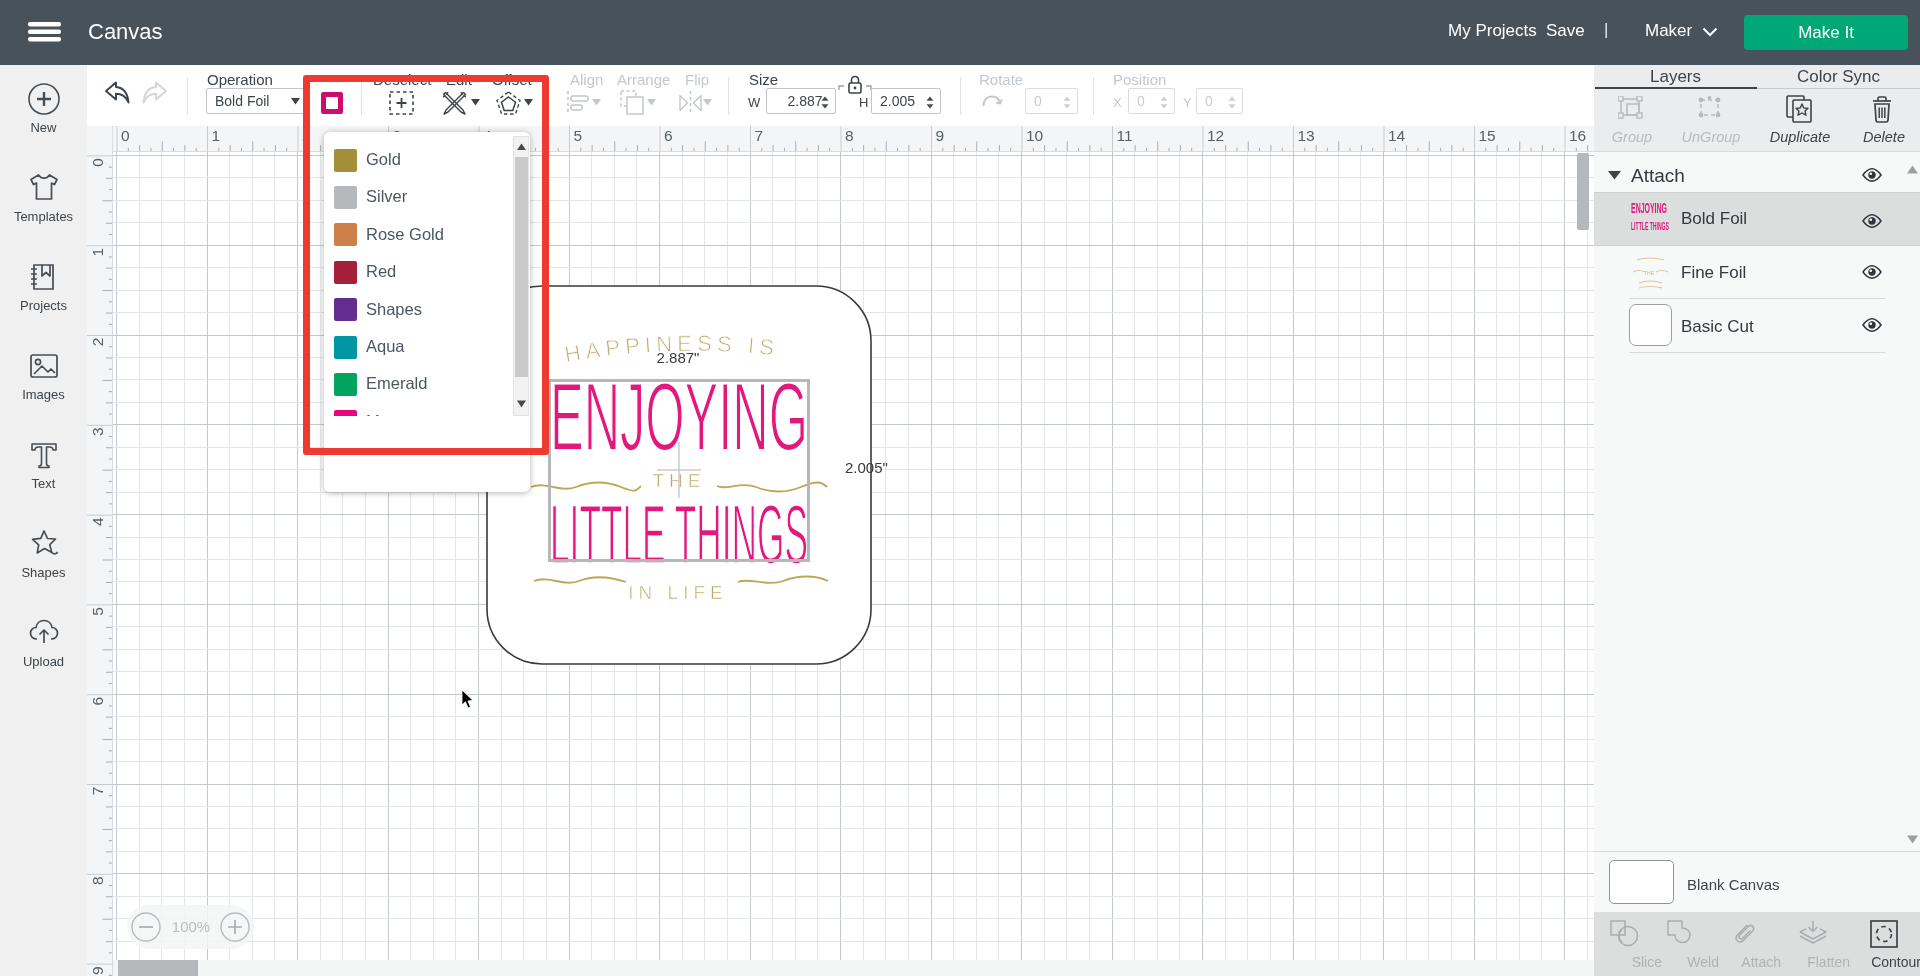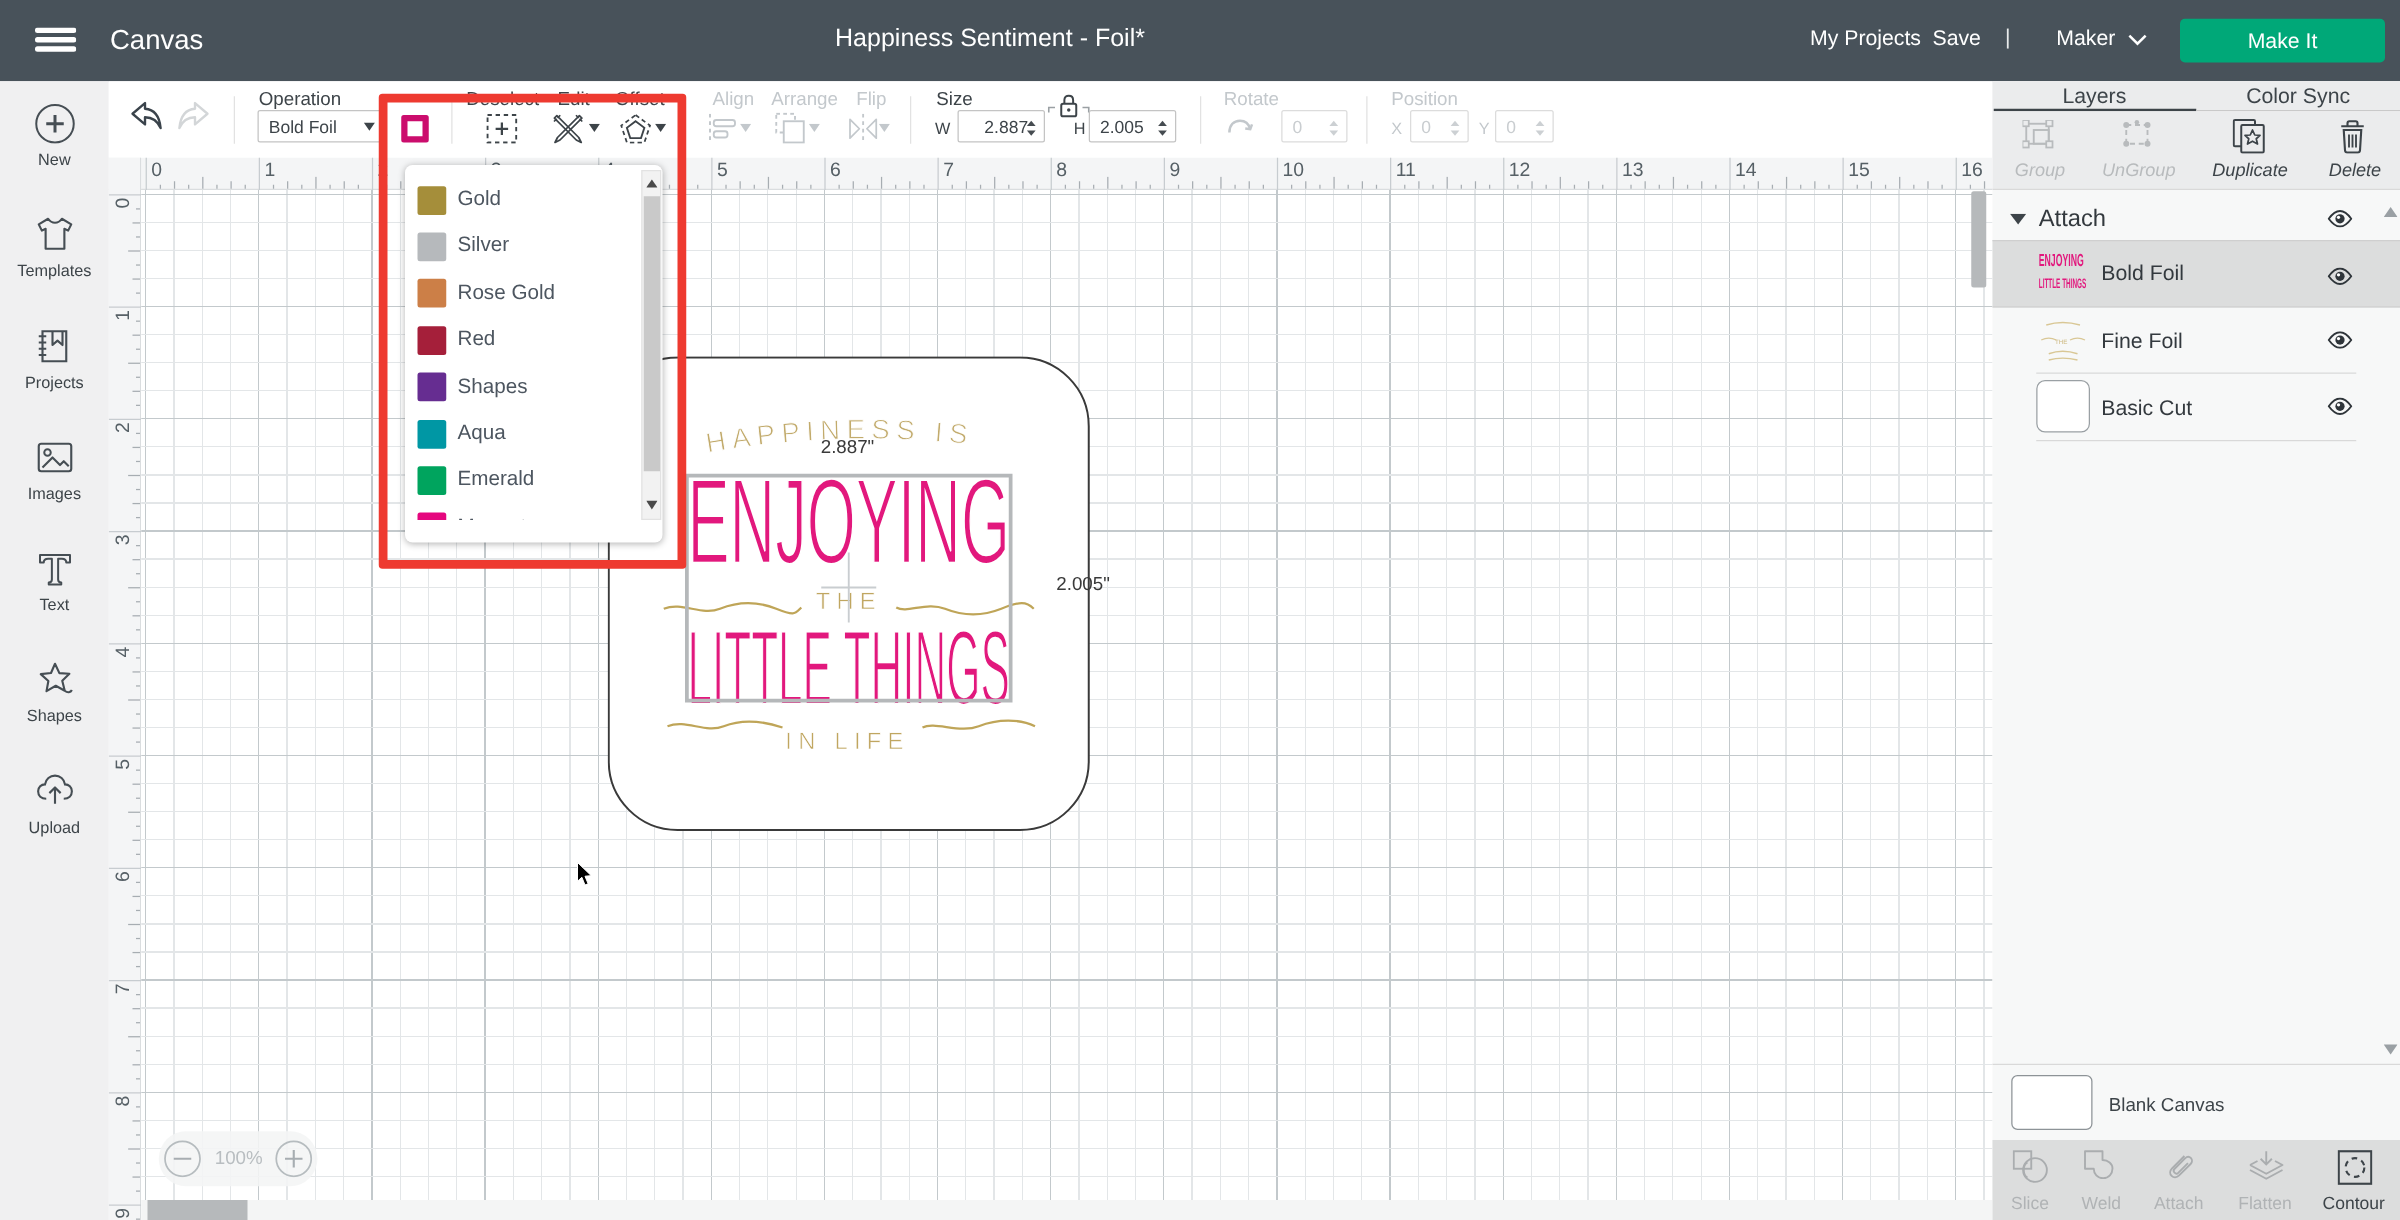--- a/index.html
+++ b/index.html
@@ -26,42 +26,41 @@
 #grid{position:absolute;left:113px;top:152px;width:1481px;height:808px;background:#fff;}
 #hsb{position:absolute;left:113px;top:960px;width:1481px;height:16px;background:#f4f5f5;}
 #hsb .th{position:absolute;left:5px;top:0;width:80px;height:16px;background:#b6b9bb;}
 #vsb{position:absolute;left:1577px;top:153px;width:12px;height:77px;background:#b6b9bb;border-radius:2px;}
 
 #rp{position:absolute;left:1594px;top:65px;width:326px;height:911px;background:#f7f8f8;}
 #rp .tabs{position:absolute;left:0;top:0;width:326px;height:24px;background:#ebeced;}
 #rp .btnrow{position:absolute;left:0;top:24px;width:326px;height:63px;background:#ebeced;border-bottom:1px solid #d9d9d9;}
 #rp .blbl{position:absolute;width:80px;text-align:center;font-size:14.5px;top:64px;font-style:italic;}
 #botbar{position:absolute;left:1594px;top:912px;width:326px;height:64px;background:#dcdddd;}
-#botbar .blbl{position:absolute;width:76px;text-align:center;font-size:14px;top:42px;color:#b0b3b5;}
+#botbar .blbl{position:absolute;width:76px;text-align:right;font-size:14px;top:42px;color:#b0b3b5;}
 
 .lrow{position:absolute;left:0;width:326px;}
 
-#dd{position:absolute;left:324px;top:132px;width:206px;height:302px;background:#fff;border-radius:6px;box-shadow:0 1px 6px rgba(0,0,0,0.3);overflow:hidden;z-index:20;}
+#dd{position:absolute;left:324px;top:132px;width:206px;height:360px;background:#fff;border-radius:6px;box-shadow:0 1px 6px rgba(0,0,0,0.3);overflow:hidden;z-index:20;}
 #ddl{position:absolute;left:0;top:0;width:206px;height:284px;overflow:hidden;}
 #dd .sw{position:absolute;left:10px;width:23px;height:23px;border-radius:2px;}
 #dd .sl{position:absolute;left:42px;font-size:16.5px;color:#4d5660;}
 
 #red{position:absolute;left:303px;top:75px;width:246px;height:380px;border:7px solid #ee3a30;border-radius:3px;z-index:50;}
 
 #zoom{position:absolute;left:127px;top:905px;width:127px;height:44px;border-radius:22px;background:rgba(244,245,245,0.88);}
 text{font-family:"Liberation Sans",sans-serif;}
 </style></head><body>
 <div id="hdr">
 <svg class="abs" style="left:28px;top:22px" width="33" height="21" viewBox="0 0 33 21">
 <rect x="0" y="0" width="33" height="4.4" rx="2" fill="#fff"></rect>
       <rect x="0" y="7.5" width="33" height="4.4" rx="2" fill="#fff"></rect>
       <rect x="0" y="15" width="33" height="4.4" rx="2" fill="#fff"></rect>
     </svg>
 <div class="t" style="left:88px;top:19px;font-size:22px;">Canvas</div>
-<div class="t" style="left:0;top:20px;width:1584px;text-align:center;font-size:20px;">Happiness Sentiment - Foil*</div>
 <div class="t" style="left:1448px;top:21px;font-size:17px;">My Projects</div>
 <div class="t" style="left:1546px;top:21px;font-size:17px;">Save</div>
 <div class="t" style="left:1604px;top:20px;font-size:17px;color:#e8eaeb;">|</div>
 <div class="t" style="left:1645px;top:21px;font-size:17px;">Maker</div>
 <svg class="abs" style="left:1702px;top:27px" width="16" height="10" viewBox="0 0 16 10">
       <path d="M1.5 1.5 L8 8 L14.5 1.5" fill="none" stroke="#fff" stroke-width="2"></path>
     </svg>
 <div id="mkit">Make It</div>
 </div>
 <div id="side">

